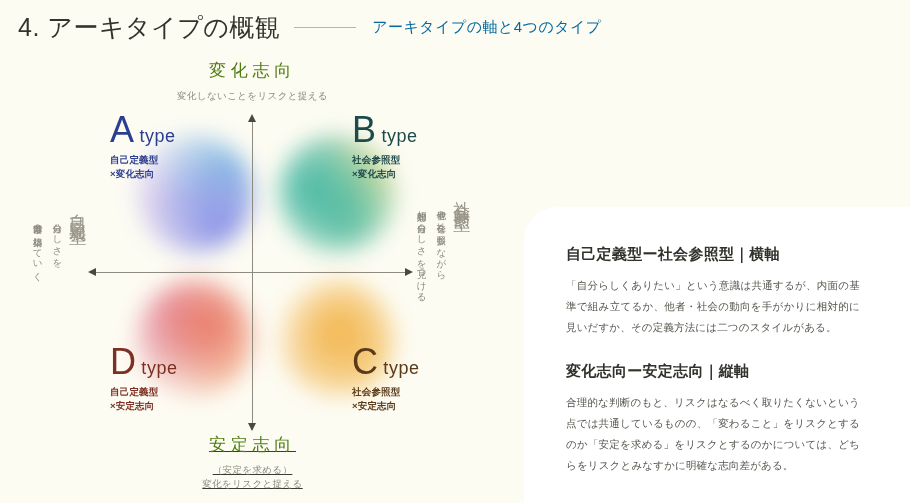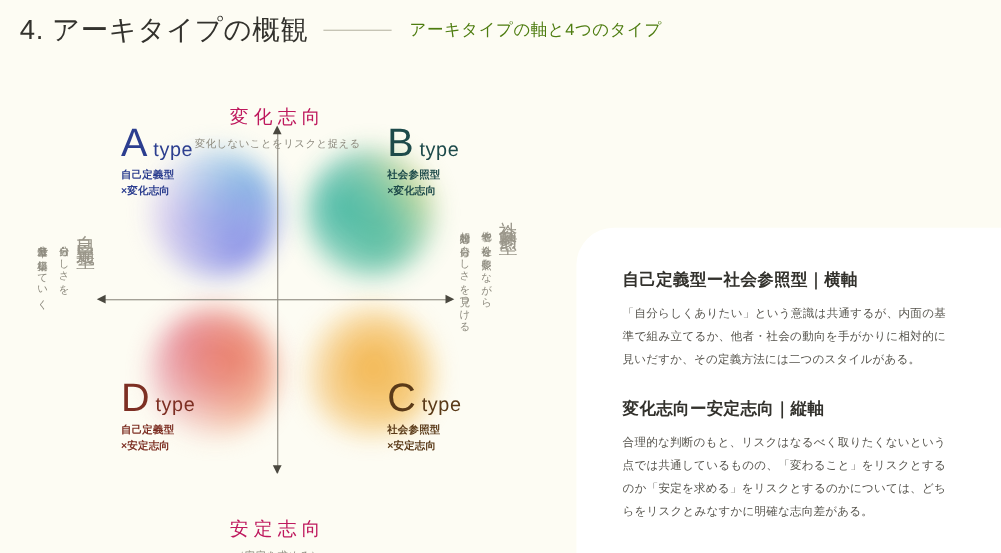--- a/index.html
+++ b/index.html
@@ -42,21 +42,21 @@
   }
   .header-rule {
     width: 62px;
     height: 1px;
     background: #b9b6a6;
     margin: 0 16px 0 14px;
   }
   .header-sub {
     font-size: 15px;
     letter-spacing: 0.03em;
-    color: #4d7c0f;
+    color: #0369a1;
     white-space: nowrap;
   }
 
   
   .matrix {
     position: absolute;
     left: 0;
     top: 55px;
     width: 505px;
     height: 440px;
@@ -197,27 +197,27 @@
     position: absolute;
     left: 0; right: 0; top: 4px;
     text-align: center;
     width: 505px;
   }
   .cap-bottom {
     position: absolute;
     left: 0; right: 0; top: 378px;
     text-align: center;
     width: 505px;
+    text-decoration: underline;
   }
   .cap-main {
     font-size: 17px;
-    color: #be185d;
+    color: #4d7c0f;
     letter-spacing: 0.28em;
     font-weight: 400;
-    margin-top: 36px;
   }
   .cap-sub {
     margin-top: 7px;
     font-size: 9.5px;
     color: #8d8a7e;
     letter-spacing: 0.04em;
     line-height: 1.5;
   }
 
   .cap-left {

